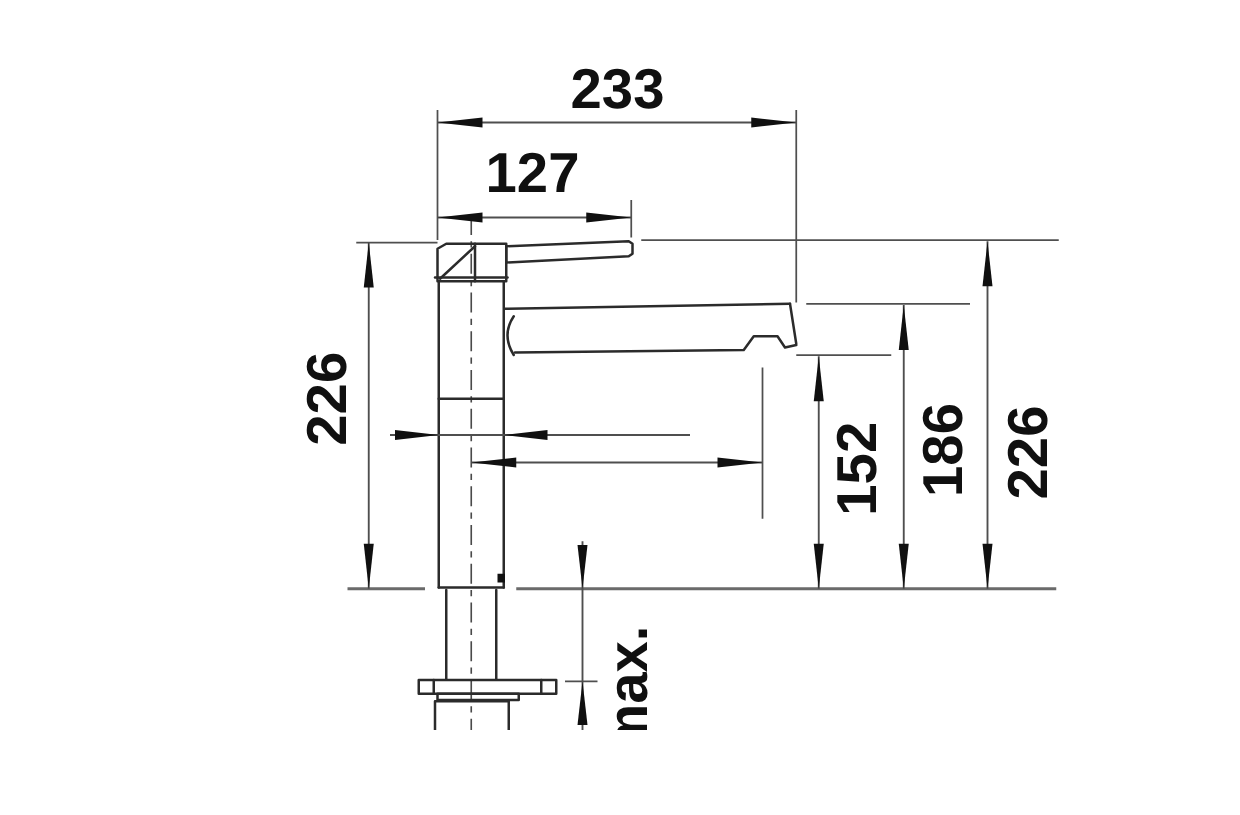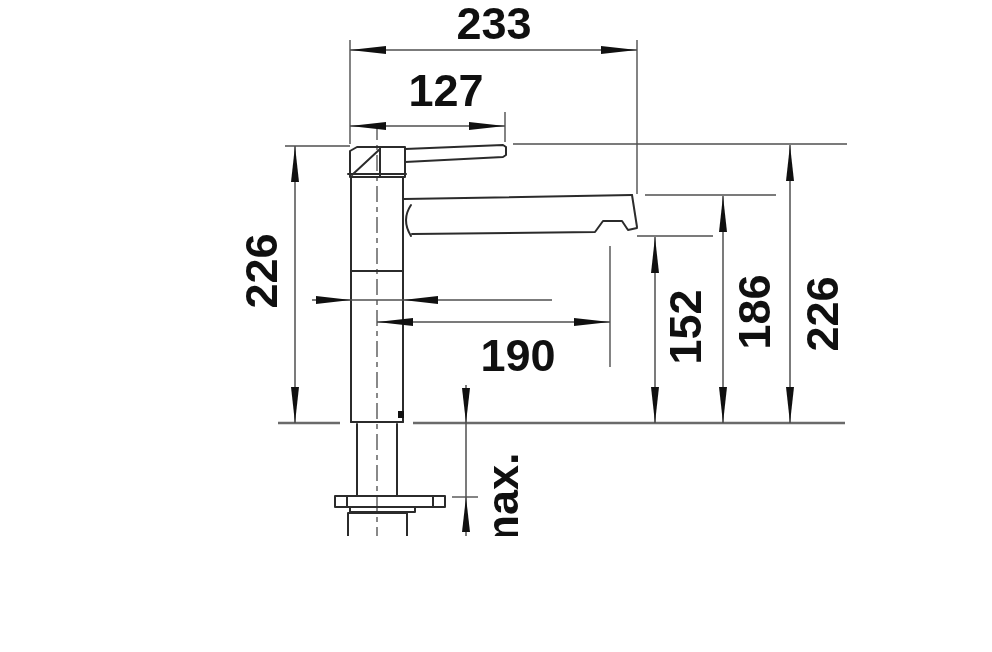--- a/index.html
+++ b/index.html
@@ -2,20 +2,21 @@
 <html><head>
 <meta charset="utf-8">
 <style>
   html,body{margin:0;padding:0;background:#fff;}
   #stage{
     position:relative;
     width:992px;height:536px;
     background:#ffffff;
     overflow:hidden;
     font-family:"Liberation Sans", sans-serif;
+    margin-top:48px;
   }
   #drawing{position:absolute;left:0;top:0;}
   .dim-label{
     position:absolute;
     transform:translate(-50%,-50%);
     font-weight:700;
     font-size:45px;
     letter-spacing:0px;
     color:#101010;
     white-space:nowrap;
@@ -153,26 +154,25 @@
       <polygon points="790,145 786,181 794,181"></polygon>
       <polygon points="790,423 786,387 794,387"></polygon>
 
       <polygon points="466,423 462,388 470,388"></polygon>
       <polygon points="466,497 462,532 470,532"></polygon>
     </g>
   </svg>
 
   <div class="dim-label" style="left:494px; top:23px;">233</div>
 
-  <div class="dim-label" style="left:446px; top:90px;text-align:center;">127</div>
+  <div class="dim-label" style="left:426px; top:90px;text-align:center;">127</div>
 
   <div class="dim-label vert" style="left:261px; top:271px;">226</div>
 
 
-  <div class="dim-label" style="left:518px; top:355px;">190</div>
 
   <div class="dim-label vert" style="left:685px; top:327px;">152</div>
 
   <div class="dim-label vert" style="left:754px; top:312px;">186</div>
 
   <div class="dim-label vert" style="left:822px; top:314px;">226</div>
 
   <div class="dim-label vert" style="left:502px; top:535px;">50 max.</div>
 
 </div>

